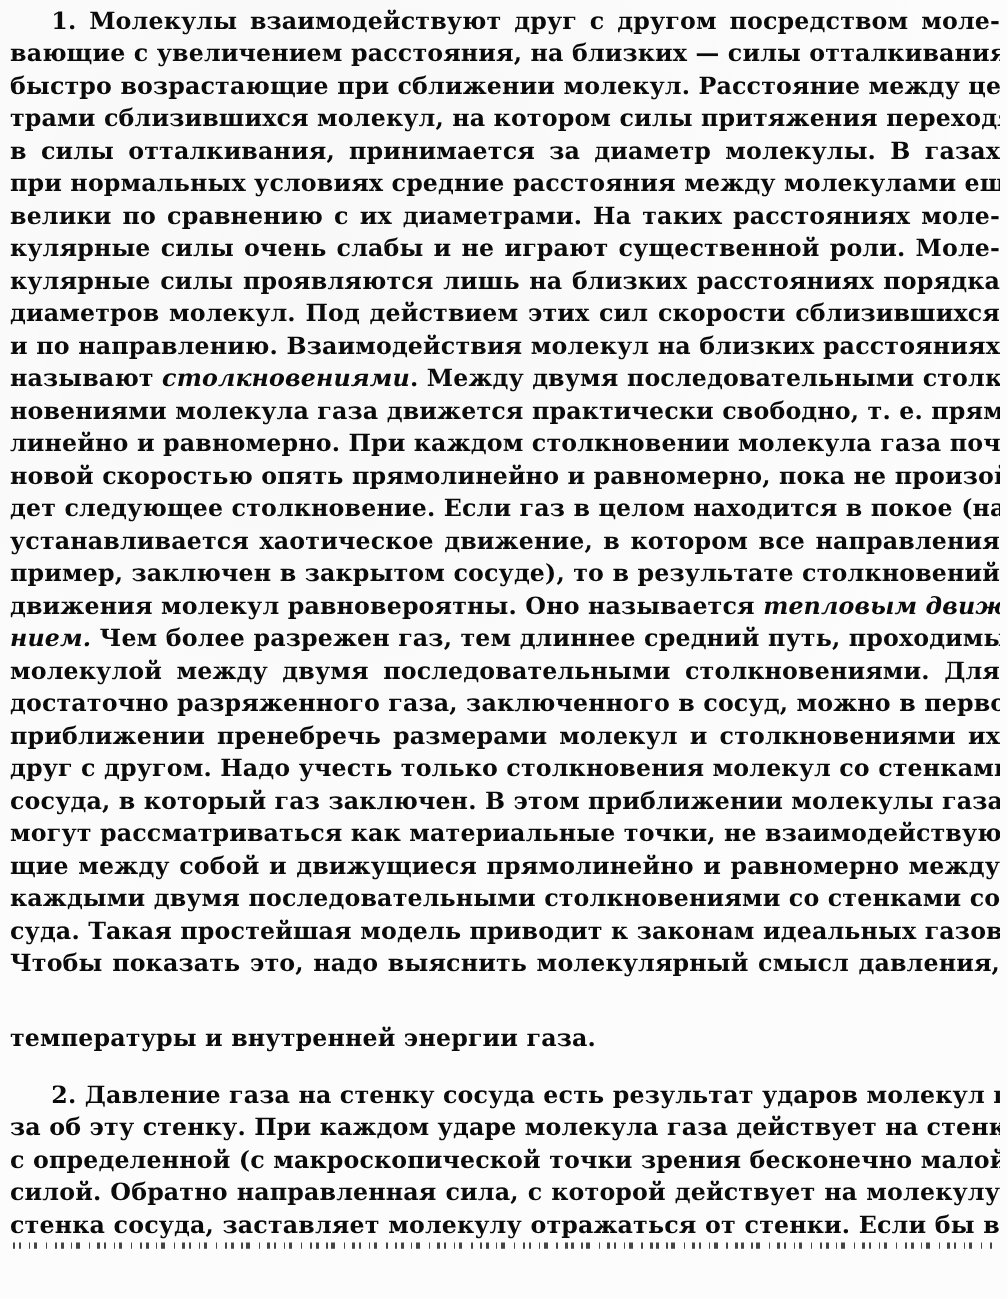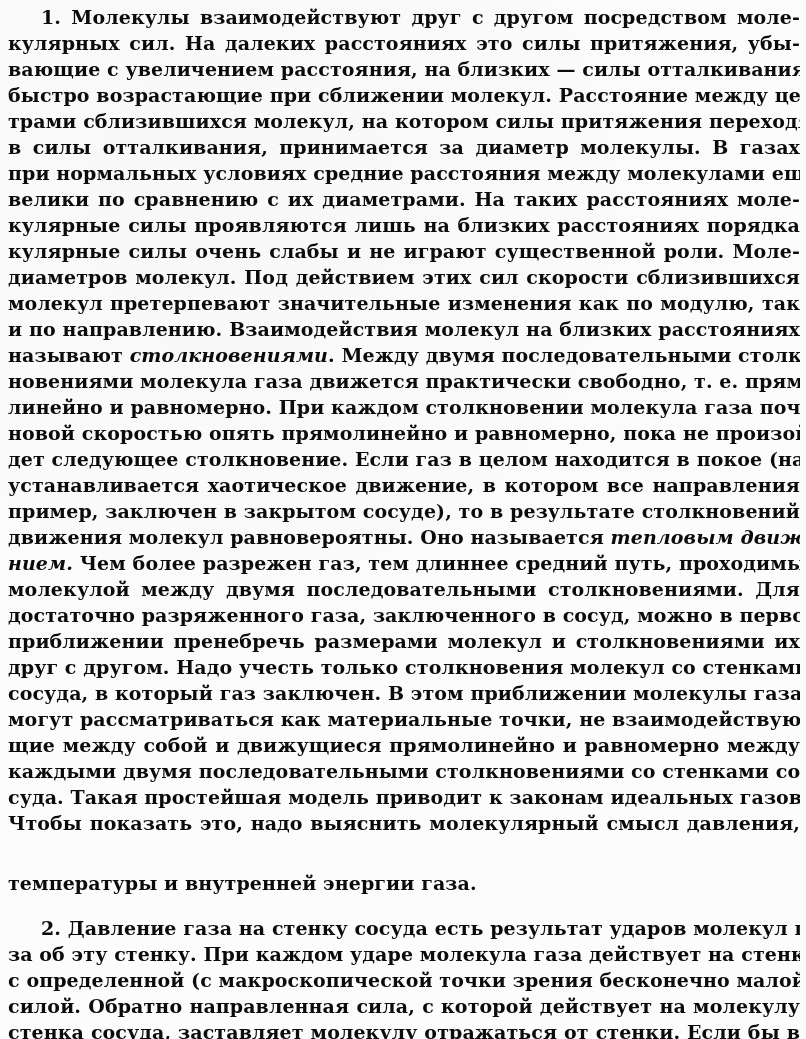--- a/index.html
+++ b/index.html
@@ -56,31 +56,29 @@
       #161616 27px 28px, transparent 28px 34px);
   }
 </style>
 </head>
 <body>
 
 <div class="page">
   <div id="page-text">
       <div class="paragraph">
         <div class="line indent"><b>1.</b><span> Молекулы взаимодействуют друг с другом посредством моле-</span></div>
-        <div class="line"><span>кулярных сил. На далеких расстояниях это силы притяжения, убы-</span></div>
         <div class="line"><span>вающие с увеличением расстояния, на близких — силы отталкивания,</span></div>
         <div class="line"><span>быстро возрастающие при сближении молекул. Расстояние между цен-</span></div>
         <div class="line"><span>трами сблизившихся молекул, на котором силы притяжения переходят</span></div>
         <div class="line"><span>в силы отталкивания, принимается за диаметр молекулы. В газах</span></div>
         <div class="line"><span>при нормальных условиях средние расстояния между молекулами еще</span></div>
         <div class="line"><span>велики по сравнению с их диаметрами. На таких расстояниях моле-</span></div>
+        <div class="line"><span>кулярные силы очень слабы и не играют существенной роли. Моле-</span></div>
         <div class="line"><span>кулярные силы проявляются лишь на близких расстояниях порядка</span></div>
-        <div class="line"><span>кулярные силы очень слабы и не играют существенной роли. Моле-</span></div>
         <div class="line"><span>диаметров молекул. Под действием этих сил скорости сблизившихся</span></div>
-        <div class="line"><span>молекул претерпевают значительные изменения как по модулю, так</span></div>
         <div class="line"><span>и по направлению. Взаимодействия молекул на близких расстояниях</span></div>
         <div class="line"><span>называют </span><i>столкновениями</i><span>. Между двумя последовательными столк-</span></div>
         <div class="line"><span>новениями молекула газа движется практически свободно, т. е. прямо-</span></div>
         <div class="line"><span>линейно и равномерно. При каждом столкновении молекула газа почти</span></div>
         <div class="line"><span>новой скоростью опять прямолинейно и равномерно, пока не произой-</span></div>
         <div class="line"><span>дет следующее столкновение. Если газ в целом находится в покое (на-</span></div>
         <div class="line"><span>устанавливается хаотическое движение, в котором все направления</span></div>
         <div class="line"><span>пример, заключен в закрытом сосуде), то в результате столкновений</span></div>
         <div class="line"><span>движения молекул равновероятны. Оно называется </span><i>тепловым движе-</i></div>
         <div class="line"><i>нием.</i><span> Чем более разрежен газ, тем длиннее средний путь, проходимый</span></div>

